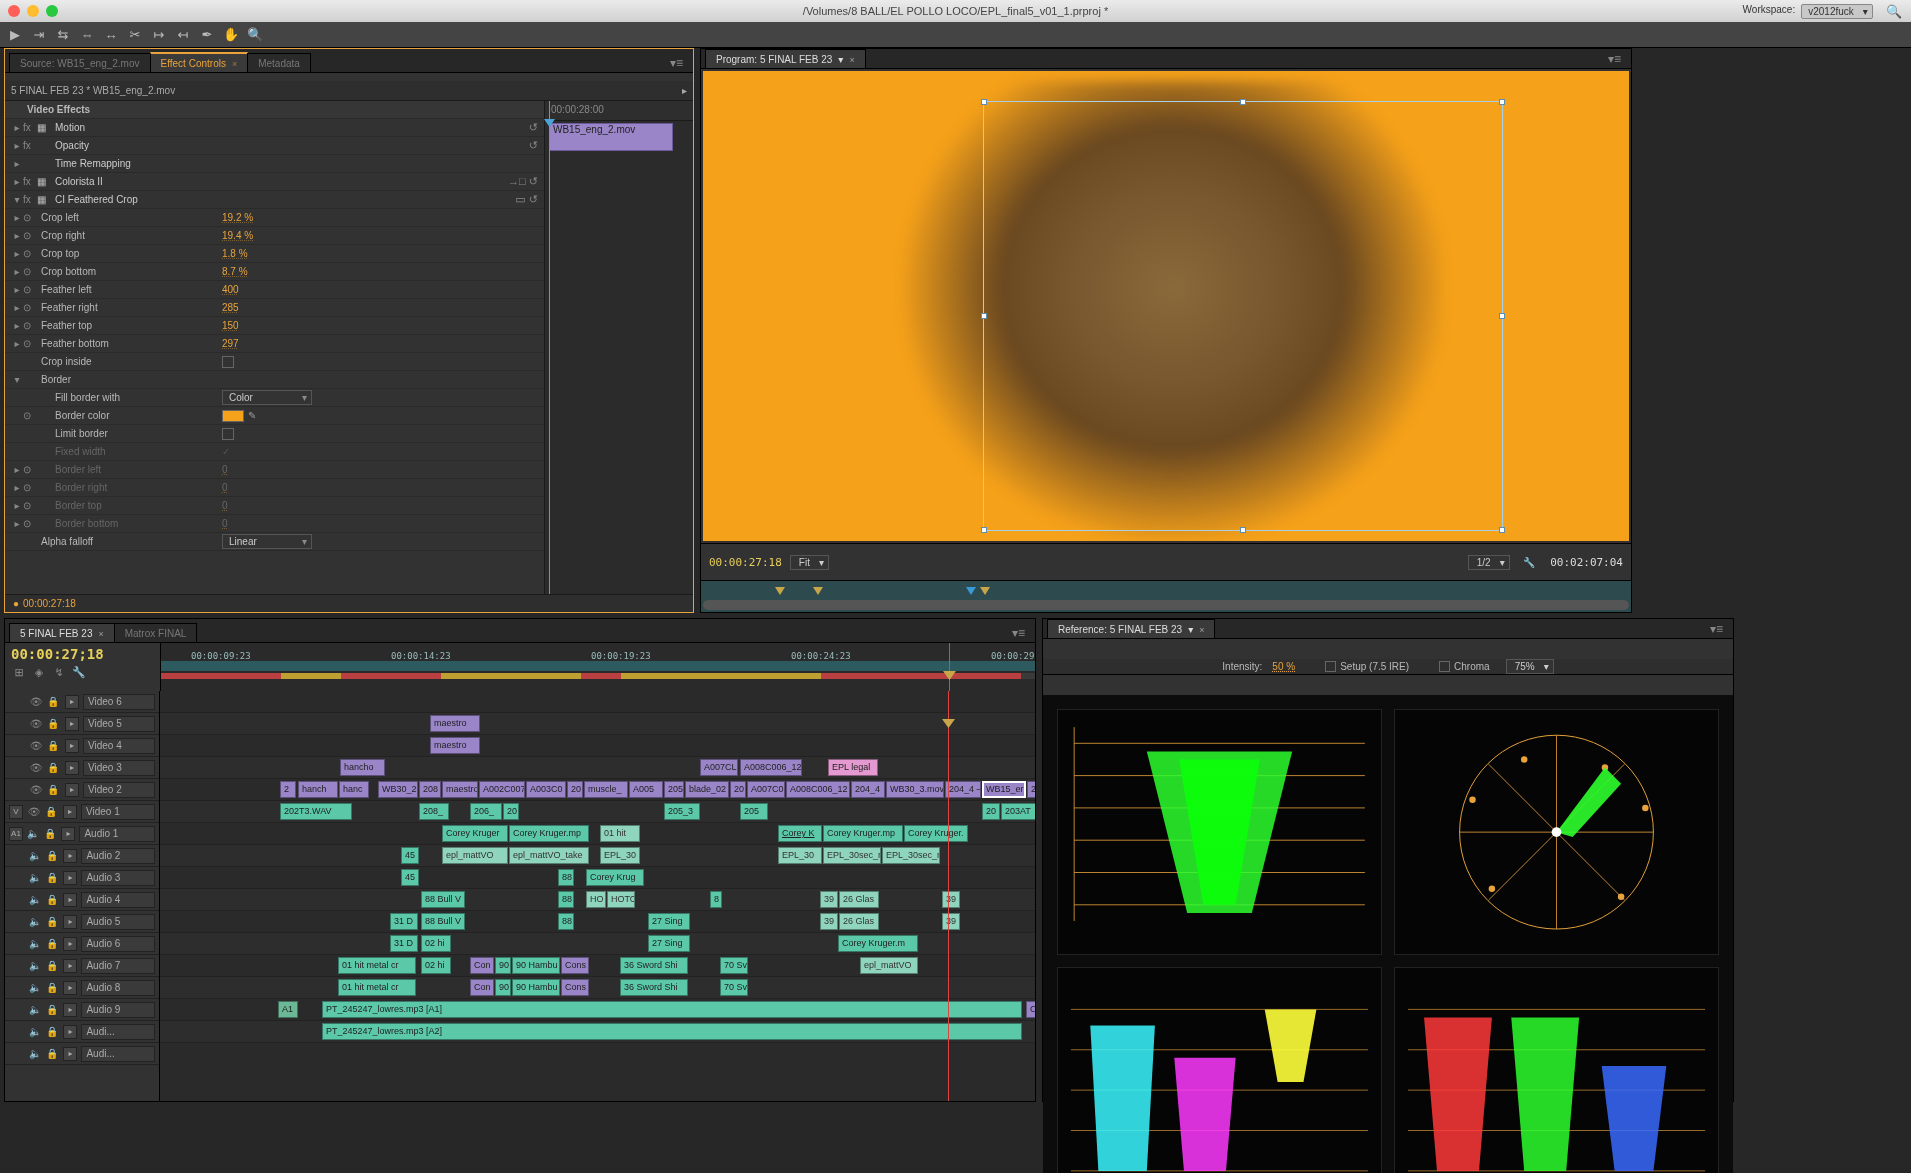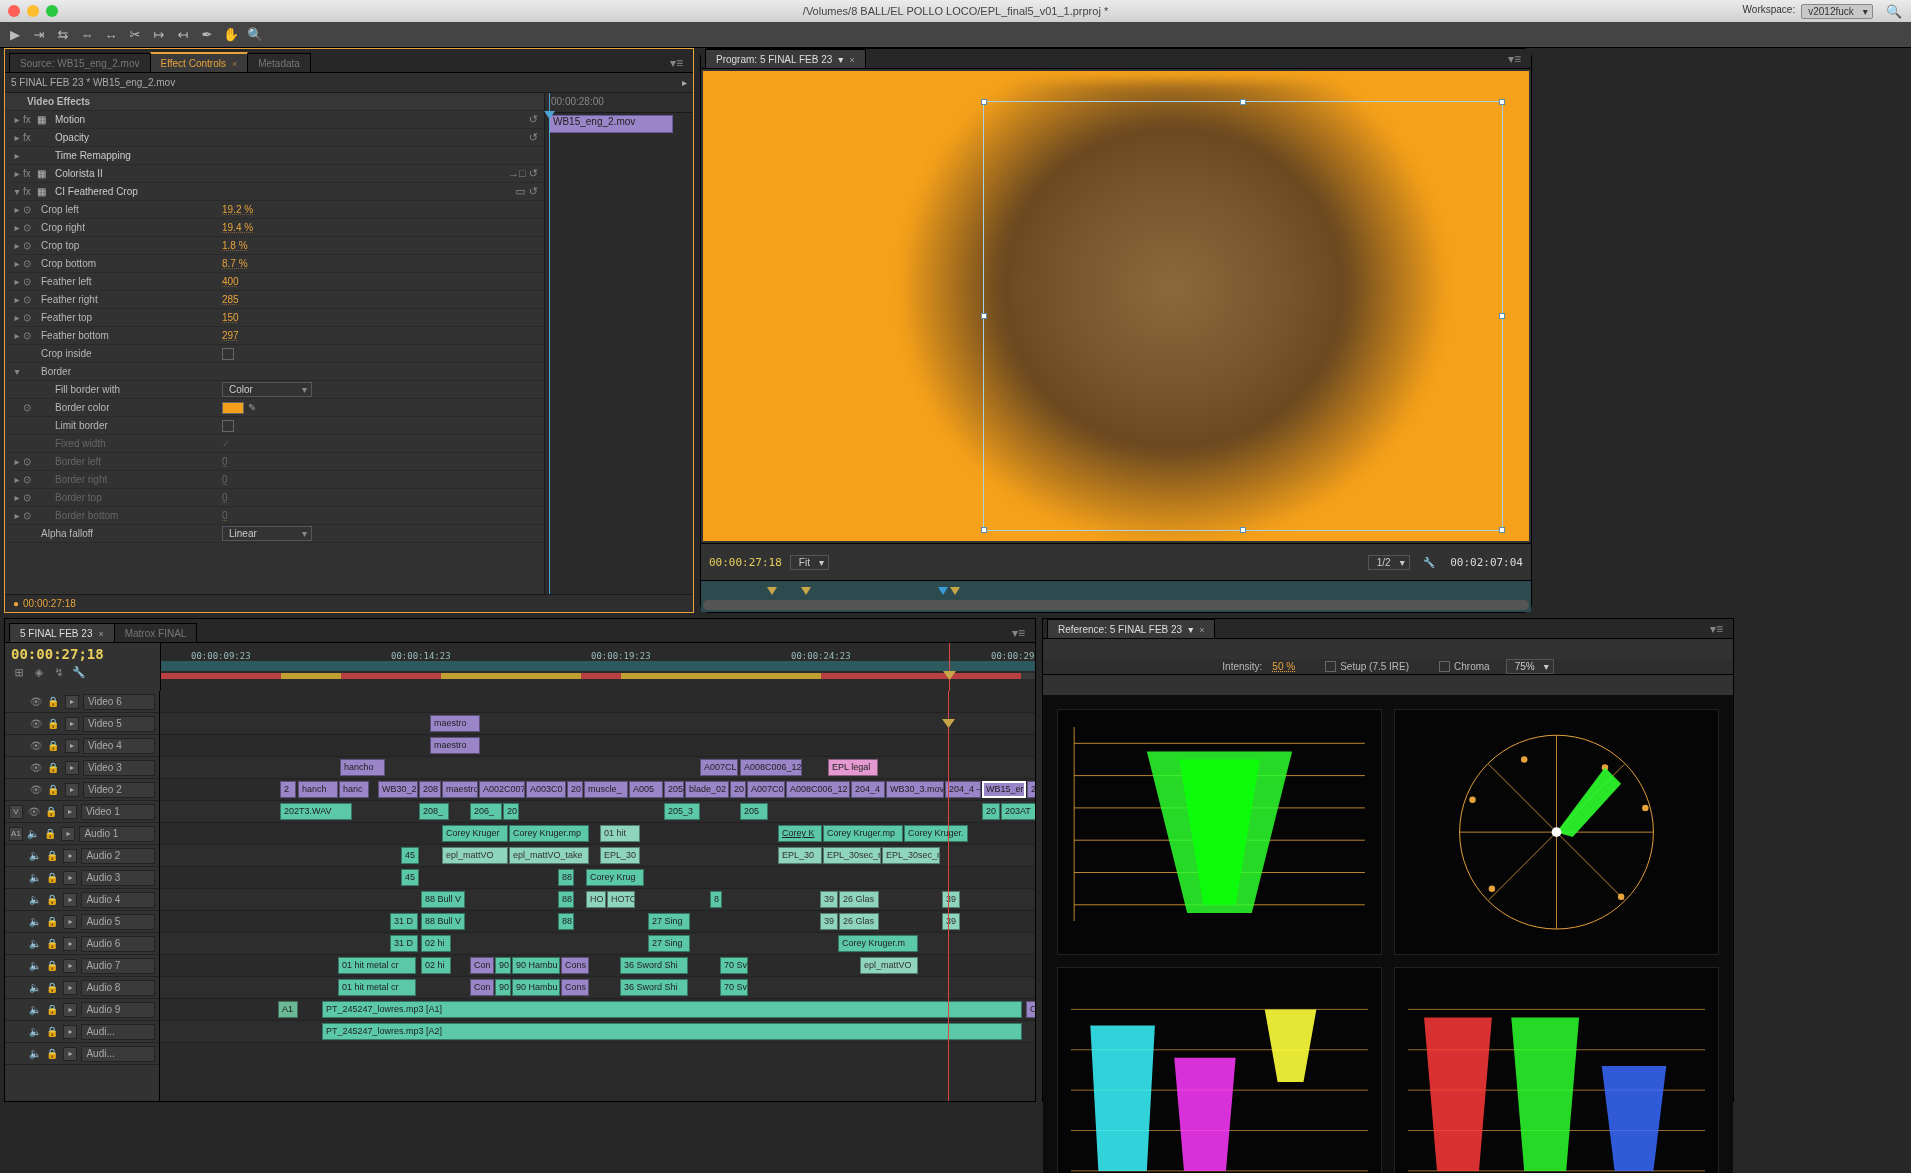--- a/index.html
+++ b/index.html
@@ -23,46 +23,46 @@
 .panel{ background:#323232; border:1px solid #000; display:flex; flex-direction:column; position:absolute;}
 .panel-tabs{ height:24px; display:flex; align-items:flex-end; padding:0 4px; gap:0; background:#272727; border-bottom:1px solid #000;}
 .tab{ padding:4px 10px 3px; background:#2a2a2a; color:#777; border:1px solid #000; border-bottom:none; margin-right:-1px; font-size:10px;}
 .tab.active{ background:#3a3a3a; color:#ddd;}
 .tab.orange{ color:#e8a33c; border-top:2px solid #e8a33c; background:#3a3a3a;}
 .tab-x{ margin-left:6px; font-size:9px; opacity:.6}
 .panel-menu{ margin-left:auto; color:#888; padding:2px 6px; font-size:12px;}
 
 
 #fx-panel{ top:48px; left:4px; width:690px; height:565px; border:1px solid #e8a33c;}
-.fx-header{ height:20px; background:#2e2e2e; display:flex; align-items:center; padding:0 6px; color:#aaa; border-bottom:1px solid #1a1a1a; font-size:10px;}
+.fx-header{ height:20px; background:#2e2e2e; display:flex; align-items:center; padding:0 6px; color:#aaa; border-bottom:1px solid #1a1a1a; font-size:10px;margin-top:8px;}
 .fx-body{ flex:1; display:flex; overflow:hidden;}
 .fx-left{ width:540px; overflow:auto; border-right:1px solid #1a1a1a;}
 .fx-right{ flex:1; background:#2b2b2b; position:relative;}
 .fx-row{ display:flex; align-items:center; height:18px; padding-left:6px; border-bottom:1px solid #2a2a2a; font-size:10px;}
 .fx-row .tw{ width:12px; text-align:center; color:#888;}
 .fx-row .fxico{ width:14px; color:#888;}
 .fx-row .name{ flex:0 0 185px; padding-left:4px;}
 .fx-row.group{ background:#363636; font-weight:bold;}
 .fx-row.eff .name{ color:#ccc;}
 .fx-row .val{ color:#e8a33c; width:90px; text-decoration:underline dotted rgba(232,163,60,.4);}
 .fx-row .reset{ margin-left:auto; margin-right:6px; color:#888; font-size:11px;}
 .fx-row.dim{ color:#666;}
 .fx-row.dim .val{ color:#666;}
 .fx-select{ background:#333; border:1px solid #555; color:#ccc; padding:1px 16px 1px 6px; position:relative; font-size:10px; display:inline-block; min-width:90px;}
 .fx-select:after{content:"▾"; position:absolute; right:4px; color:#888;}
 .color-swatch{width:22px;height:12px;border:1px solid #666;display:inline-block;vertical-align:middle;}
 .eyedrop{ margin-left:4px; color:#999;}
 .fx-timeline-head{height:20px;background:#2e2e2e;border-bottom:1px solid #1a1a1a; color:#888; font-size:9px; padding:3px 6px;}
-.fx-clipbar{ position:absolute; top:22px; left:4px; right:20px; height:18px; background:#9a85c9; border:1px solid #6a5a99; color:#222; font-size:9px; padding:0 3px; overflow:hidden;}
+.fx-clipbar{ position:absolute; top:22px; left:4px; right:20px; height:28px; background:#9a85c9; border:1px solid #6a5a99; color:#222; font-size:9px; padding:0 3px; overflow:hidden;}
 .playhead{position:absolute;top:0;bottom:0;width:1px;background:#4aa3d4;left:4px;}
 .playhead:before{content:"";position:absolute;top:18px;left:-5px;width:11px;height:8px;background:#4aa3d4;clip-path:polygon(0 0,100% 0,50% 100%);}
 .fx-footer{height:18px;background:#2e2e2e;border-top:1px solid #1a1a1a;color:#e8a33c;padding:2px 8px;font-size:10px;display:flex;align-items:center;}
 
 
-#prog-panel{ top:48px; left:700px; width:832px; height:565px;border-radius:9px; }
+#prog-panel{ top:48px; left:700px; width:932px; height:565px; }
 .prog-tabs{height:24px}
 .prog-canvas{ flex:1; background:#1b1b1b; display:flex; align-items:center; justify-content:center; position:relative; margin:2px;}
 .prog-video{ width:930px; height:470px; background:#f5a11a; position:relative; overflow:hidden;}
 .prog-selbox{ position:absolute; border:1px solid #a8cfe8; left:280px; top:30px; width:520px; height:430px;}
 .sel-handle{position:absolute;width:6px;height:6px;background:#fff;border:1px solid #5b8eb0;}
 .prog-vignette{ position:absolute; left:200px; top:10px; width:540px; height:460px; border-radius:40px;
   background:radial-gradient(ellipse at 50% 45%, #8a6a3a 0%, #7a5830 25%, #6a4820 45%, rgba(245,161,26,0) 72%);
   filter:blur(6px);}
 .prog-controls{ height:44px; background:#323232; border-top:1px solid #000; display:flex; align-items:center; padding:0 8px; gap:8px;}
 .tc-yellow{ color:#e8cf5a; font:11px/1 "Lucida Console",monospace;}

